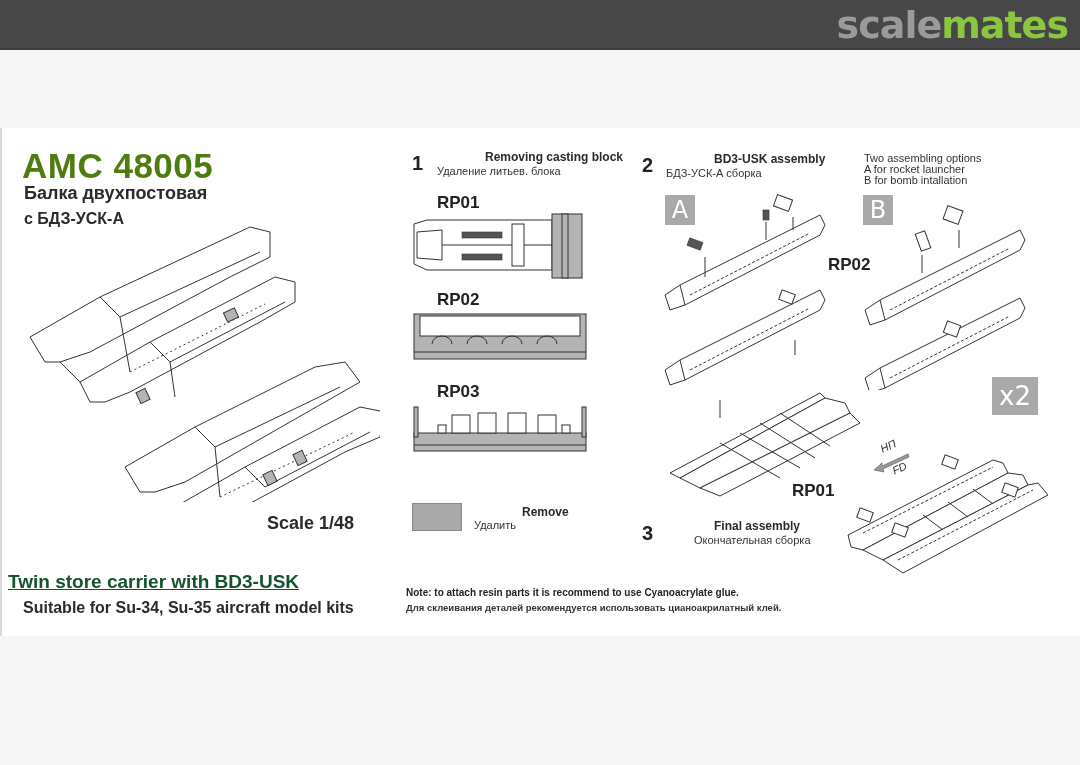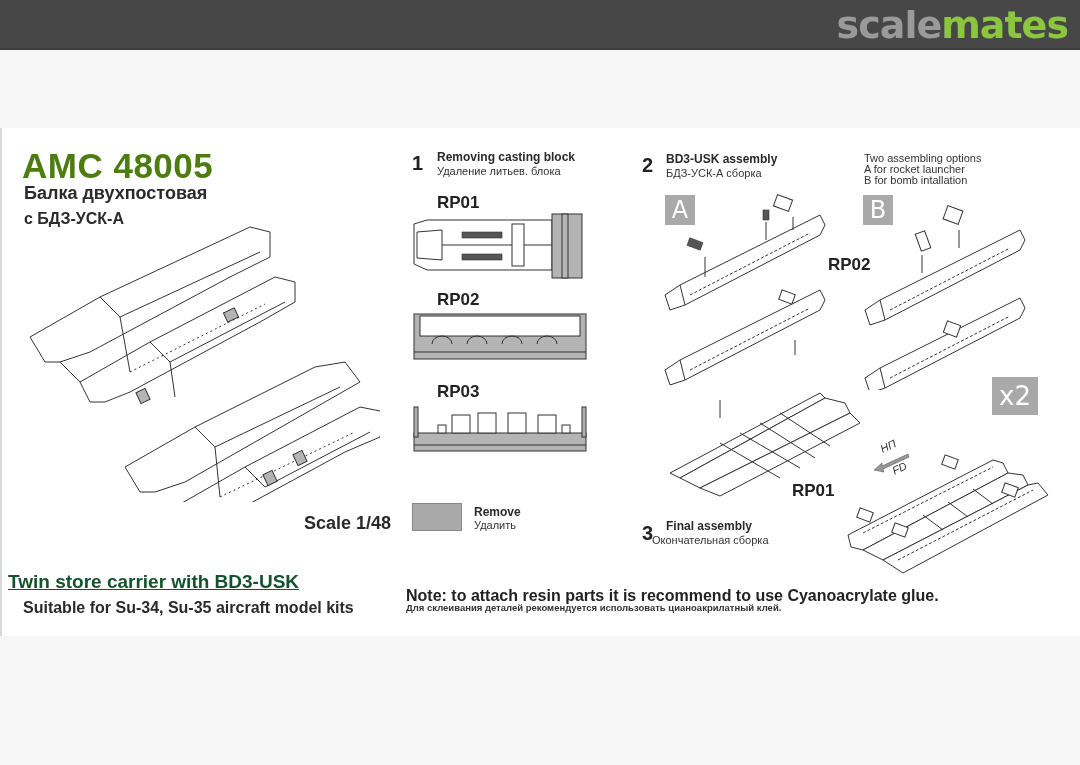--- a/index.html
+++ b/index.html
@@ -10,34 +10,34 @@
   .logo { position: absolute; right: 12px; top: 3px; font-family: "DejaVu Sans", sans-serif; font-weight: bold; font-size: 38px; letter-spacing: -1px; line-height: 44px; }
   .logo .l1 { color: #9a9a9a; margin-top: 40px; }
   .logo .l2 { color: #8cc63f; }
 
   .sheet { position: absolute; left: 0; top: 128px; width: 1080px; height: 508px; background: #ffffff; border-left: 2px solid #d8d8d8; }
   .abs { position: absolute; }
 
   .kit-no { left: 22px; top: 146px; font-size: 35px; font-weight: bold; color: #4d7c0f; letter-spacing: 0.5px; }
   .ru1 { left: 24px; top: 183px; font-size: 18px; font-weight: bold; color: #2a2a2a; }
   .ru2 { left: 24px; top: 210px; font-size: 16px; font-weight: bold; color: #2a2a2a; }
-  .scale { left: 267px; top: 513px; font-size: 18px; font-weight: bold; color: #2a2a2a; margin-left: 37px; }
+  .scale { left: 267px; top: 513px; font-size: 18px; font-weight: bold; color: #2a2a2a; }
   .desc1 { left: 8px; top: 571px; font-size: 19px; font-weight: bold; color: #14532d; text-decoration: underline; }
   .desc2 { left: 23px; top: 599px; font-size: 16px; font-weight: bold; color: #2a2a2a; }
 
   .step-num { font-size: 20px; font-weight: bold; color: #222; }
-  .step-t { font-size: 12px; font-weight: bold; color: #2a2a2a; line-height: 14px; }
+  .step-t { font-size: 12px; font-weight: bold; color: #2a2a2a; line-height: 14px; margin-left: 48px; }
   .step-t2 { font-size: 11px; font-weight: normal; color: #333; line-height: 13px; }
   .rp { font-size: 17px; font-weight: bold; color: #222; }
 
   .opt-box { width: 30px; height: 30px; background: #a9a9a9; color: #ffffff; font-size: 24px; text-align: center; line-height: 30px; font-family: "DejaVu Sans", sans-serif; }
   .x2 { width: 46px; height: 38px; background: #a9a9a9; color: #fff; font-size: 26px; text-align: center; line-height: 38px; font-family: "DejaVu Sans", sans-serif; }
 
   .remove-swatch { left: 412px; top: 503px; width: 50px; height: 28px; background: #a9a9a9; border: 1px solid #888; }
-  .note-en { left: 406px; top: 587px; font-size: 16px; font-weight: bold; color: #222; }
+  .note-en { left: 406px; top: 587px; font-size: 10px; font-weight: bold; color: #222; }
   .note-ru { left: 406px; top: 602px; font-size: 9.5px; font-weight: bold; color: #333; text-align: center; }
 
   svg .ln { fill: none; stroke: #333; stroke-width: 1; }
   svg .fl { fill: #fff; stroke: #333; stroke-width: 1; }
   svg .gr { fill: #b4b4b4; stroke: #333; stroke-width: 1; }
   svg .dk { fill: #555; stroke: #333; stroke-width: 0.6; }
 </style>
 </head>
 <body>
 
@@ -185,21 +185,21 @@
   <polygon class="fl" points="40,110 60,118 200,45 190,35"></polygon>
   <line class="ln" x1="60" y1="65" x2="120" y2="100"></line>
   <line class="ln" x1="80" y1="55" x2="140" y2="90"></line>
   <line class="ln" x1="100" y1="45" x2="155" y2="80"></line>
   <line class="ln" x1="120" y1="35" x2="170" y2="68"></line>
 </svg>
 <div class="abs rp" style="left:792px;top:481px">RP01</div>
 
 <div class="abs step-num" style="left:642px;top:522px">3</div>
 <div class="abs step-t" style="left:666px;top:519px">Final assembly</div>
-<div class="abs step-t2" style="left:652px;top:534px">Окончательная сборка</div>
+<div class="abs step-t2" style="left:694px;top:534px">Окончательная сборка</div>
 
 <div class="abs x2" style="left:992px;top:377px">x2</div>
 
 <div class="abs" style="left:880px;top:440px;font-size:11px;font-style:italic;color:#333;transform:rotate(-25deg)">НП</div>
 <svg class="abs" style="left:872px;top:452px" width="40" height="22">
   <polygon points="2,18 10,11 10,14 36,2 37,5 11,17 12,20" fill="#999" stroke="#555" stroke-width="0.6"></polygon>
 </svg>
 <div class="abs" style="left:892px;top:462px;font-size:11px;font-style:italic;color:#333;transform:rotate(-25deg)">FD</div>
 
 <svg class="abs" style="left:843px;top:445px" width="210" height="135">

